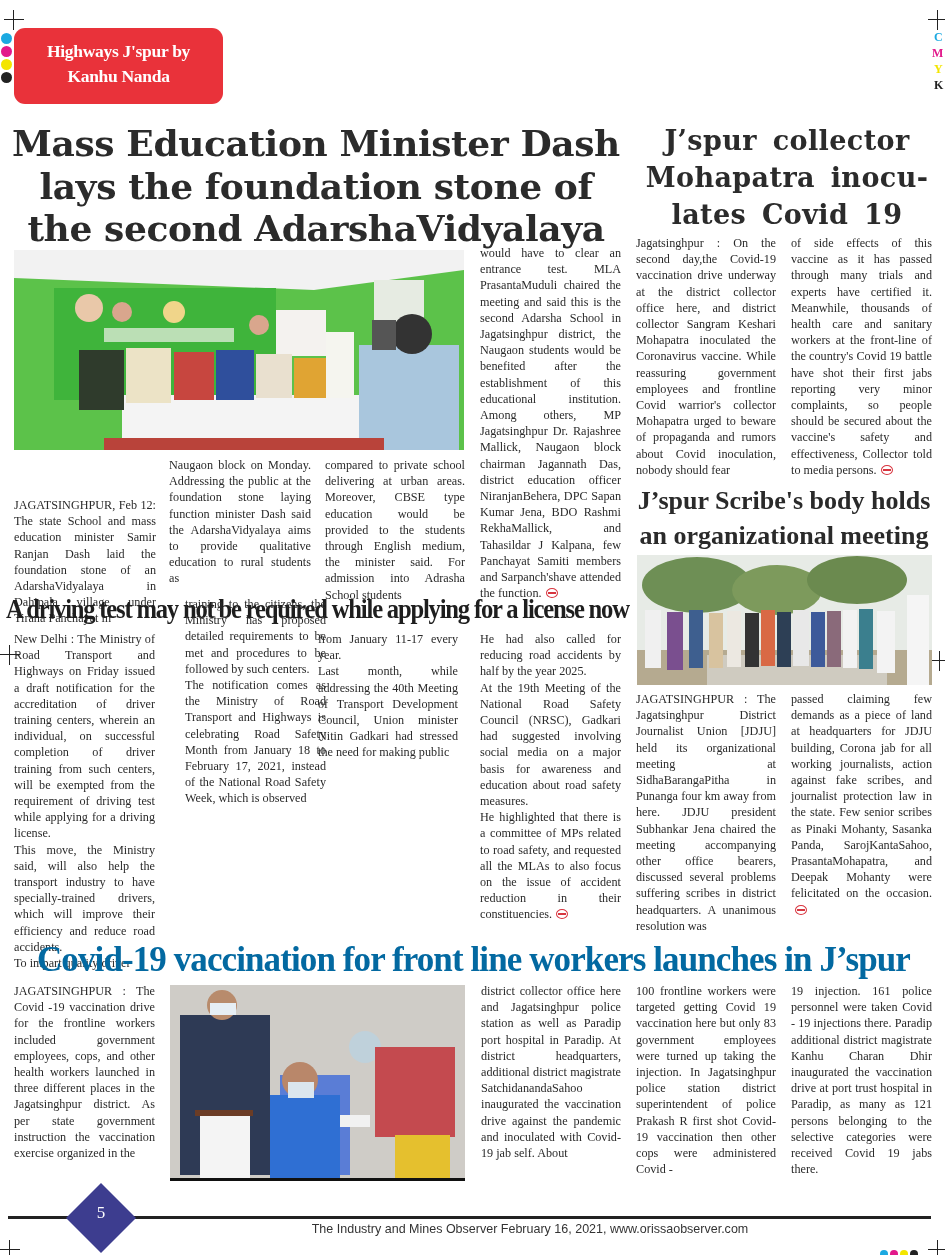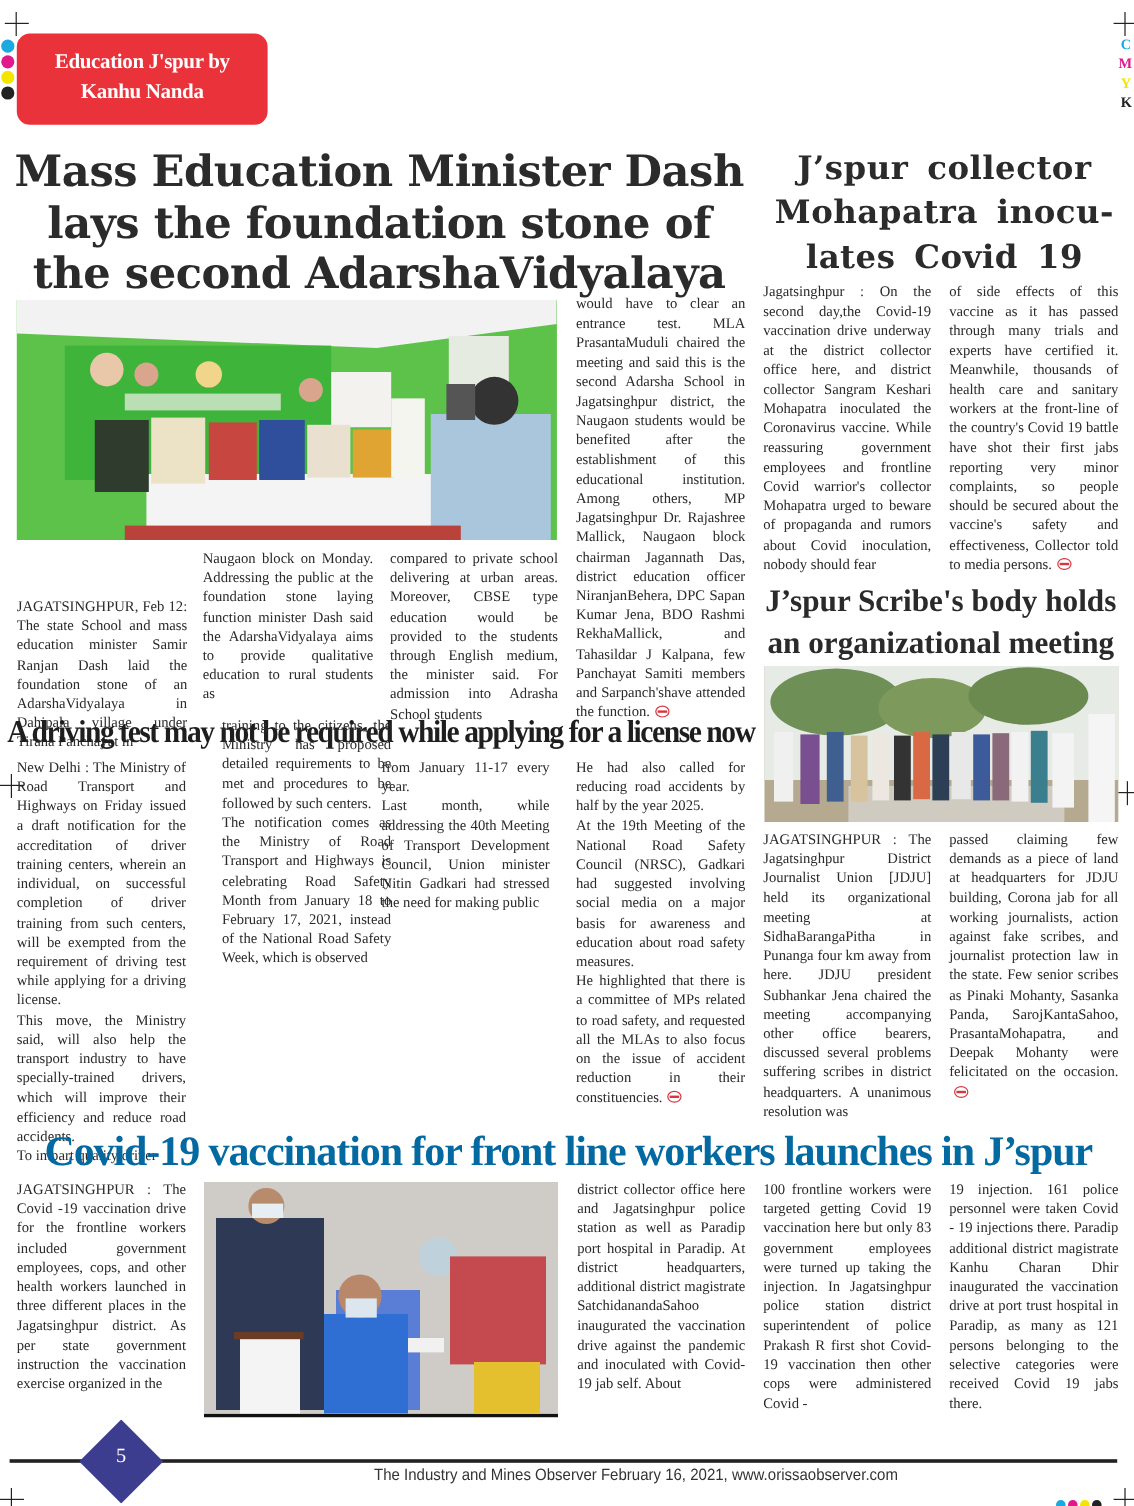--- a/index.html
+++ b/index.html
@@ -59,21 +59,21 @@
 <div class="cross" style="left:0px; top:645px;"></div>
 <div class="cross" style="left:930px; top:651px;"></div>
 <div class="cross" style="left:0px; top:1240px;"></div>
 <div class="cross" style="left:928px; top:1240px;"></div>
 <div class="dot" style="left:880px; top:1250px; background:#1ba9e1; width:8px; height:8px;"></div>
 <div class="dot" style="left:890px; top:1250px; background:#e2198b; width:8px; height:8px;"></div>
 <div class="dot" style="left:900px; top:1250px; background:#f3e500; width:8px; height:8px;"></div>
 <div class="dot" style="left:910px; top:1250px; background:#222; width:8px; height:8px;"></div>
 
 <div class="abs badge">
-  <div>Education J'spur by</div>
+  <div>Highways J'spur by</div>
   <div>Kanhu Nanda</div>
 </div>
 
 <h1 class="abs headline-slab h1">Mass Education Minister Dash lays the foundation stone of the second AdarshaVidyalaya in J'spur</h1>
 
 <div class="photo photo-stage">
   <svg width="450" height="200" viewBox="0 0 450 200">
     <rect x="0" y="0" width="450" height="200" fill="#5cc24a"></rect>
     <polygon points="0,0 450,0 450,20 300,40 0,28" fill="#f2f2f2"></polygon>
     <rect x="40" y="38" width="222" height="112" fill="#3fb43b"></rect>

